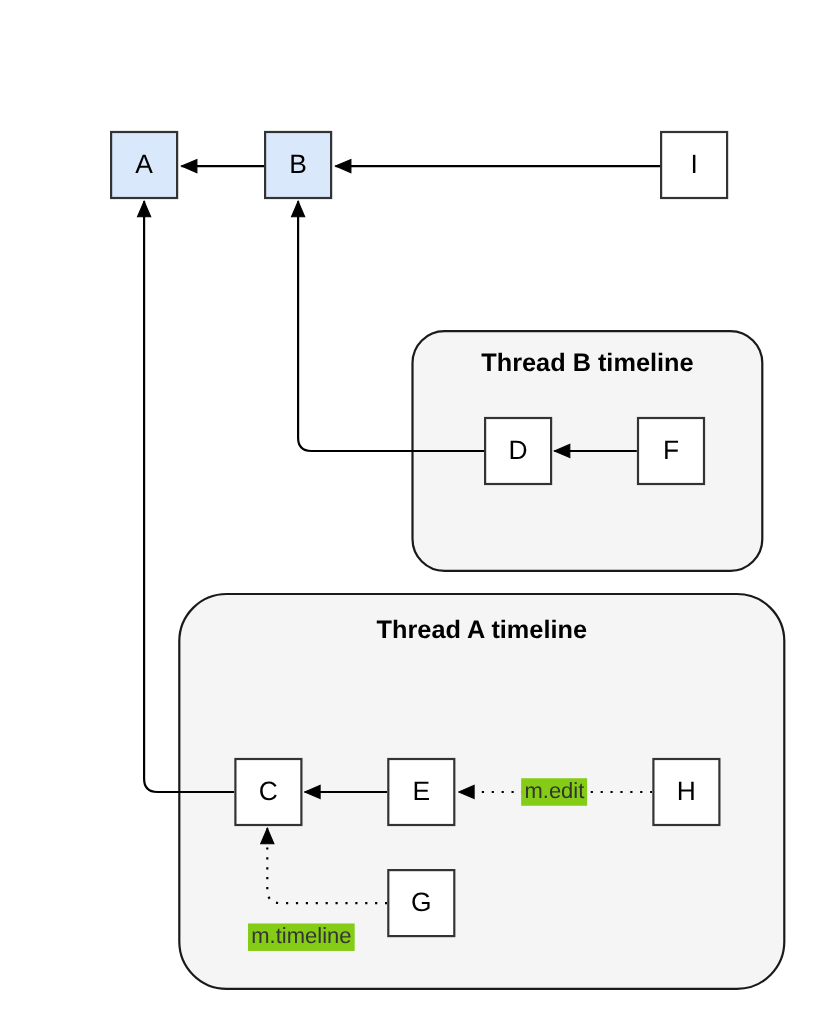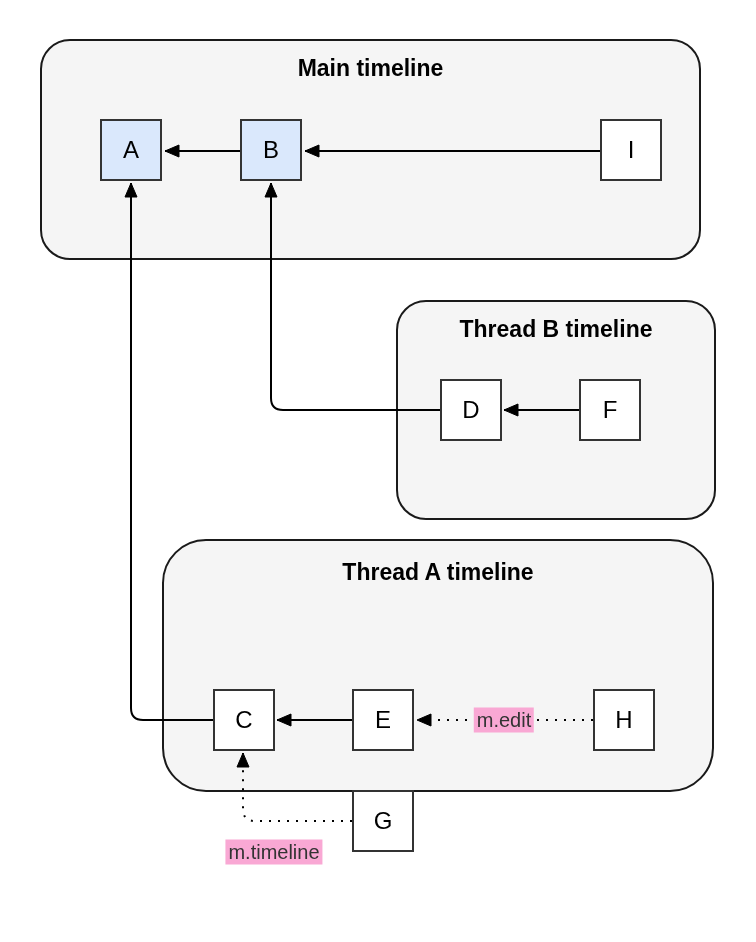--- a/index.html
+++ b/index.html
@@ -18,22 +18,22 @@
   }
   .container .title{
     display:block;
     text-align:center;
     padding-top:14px;
     font-size:23px;
     font-weight:bold;
     color:#000000;
   }
   #c-main   {left:40px;  top:39px;  width:661px; height:221px; border-radius:30px;}
-  #c-threadb{left:396px; top:300px; width:320px; height:220px; border-radius:30px;}
-  #c-threada{left:162px; top:539px; width:552px; height:253px; border-radius:44px;}
+  #c-threadb{left:374px; top:300px; width:320px; height:220px; border-radius:30px;}
+  #c-threada{left:162px; top:539px; width:552px; height:361px; border-radius:44px;}
   #c-threada .title{padding-top:18px;}
 
   svg.edges{position:absolute;left:0;top:0;pointer-events:none;}
 
   .node{
     position:absolute;
     width:62px;height:62px;
     box-sizing:border-box;
     background:#ffffff;
     border:2px solid #333333;
@@ -48,37 +48,34 @@
   #n-d{left:440px;top:379px;}
   #n-f{left:579px;top:379px;}
   #n-c{left:213px;top:689px;}
   #n-e{left:352px;top:689px;}
   #n-h{left:593px;top:689px;}
   #n-g{left:352px;top:790px;}
 
   .edge-label{
     position:absolute;
     transform:translate(-50%,-50%);
-    background:#f9a8d4;
+    background:#84cc16;
     color:#333333;
     font-size:20px;
     padding:1px 3px;
     white-space:nowrap;
   }
   #lbl-edit{left:504px;top:720px;}
   #lbl-reaction{left:274px;top:852px;}
 </style>
 </head>
 <body>
 
 <div class="canvas">
 
-  <div class="container" id="c-main">
-    <span class="title">Main timeline</span>
-  </div>
   <div class="container" id="c-threadb">
     <span class="title">Thread B timeline</span>
   </div>
   <div class="container" id="c-threada">
     <span class="title">Thread A timeline</span>
   </div>
 
   <svg class="edges" width="756" height="942" viewBox="0 0 756 942">
     <defs>
       <marker id="arrow" viewBox="0 0 16 14" refX="15" refY="7" markerWidth="16" markerHeight="14" markerUnits="userSpaceOnUse" orient="auto">

